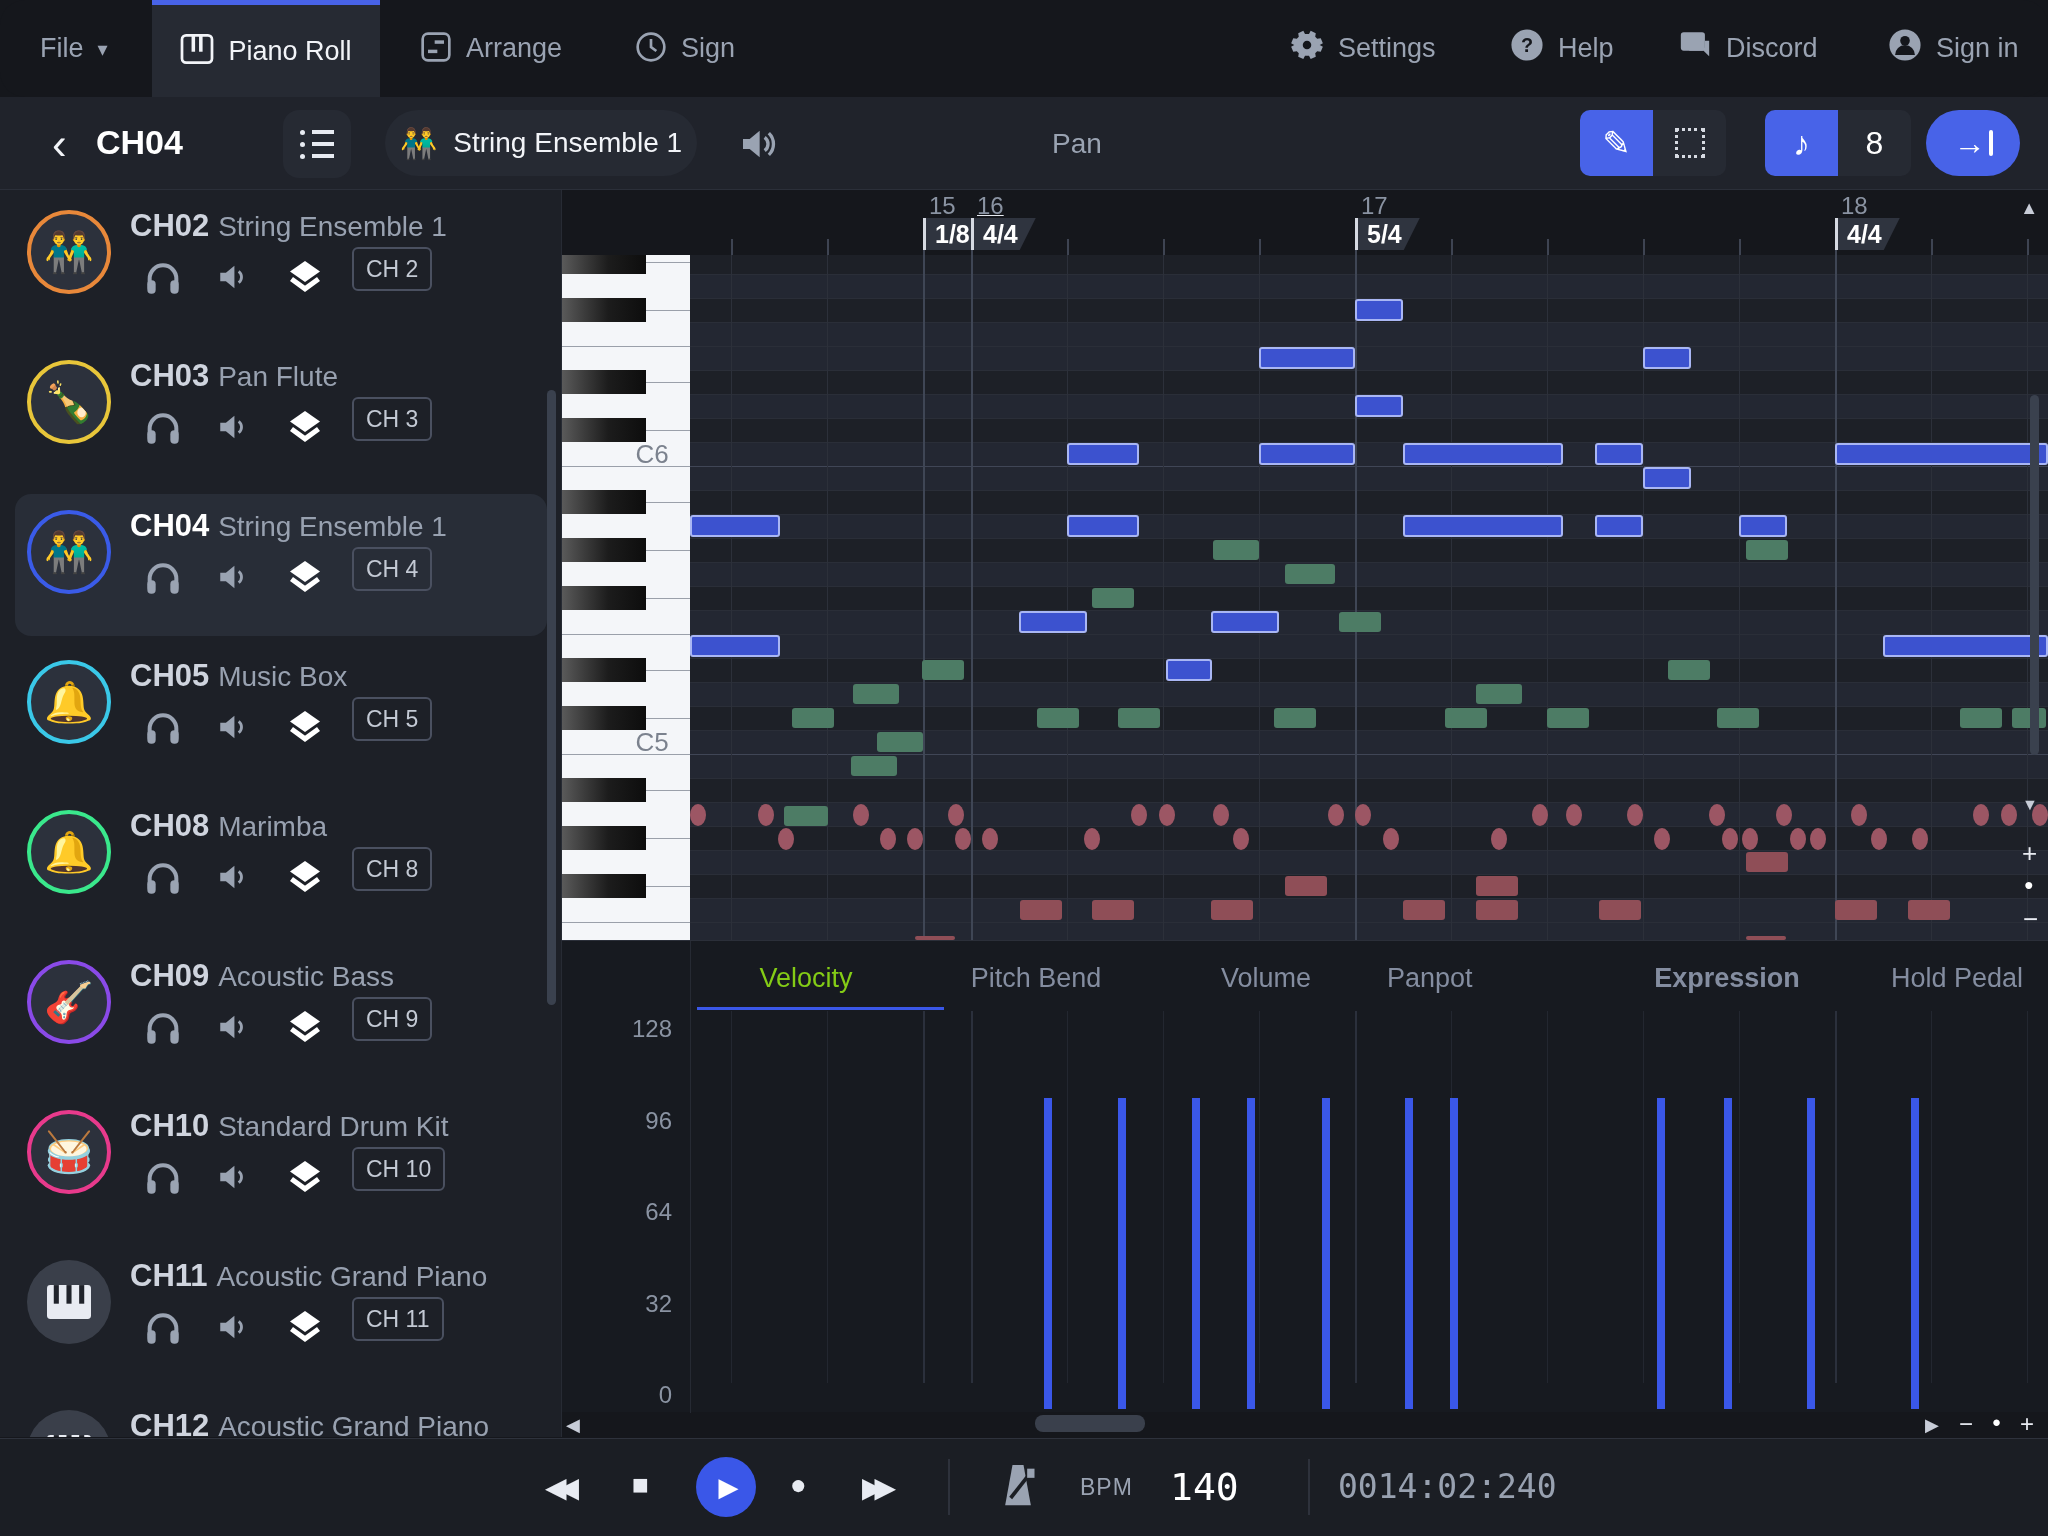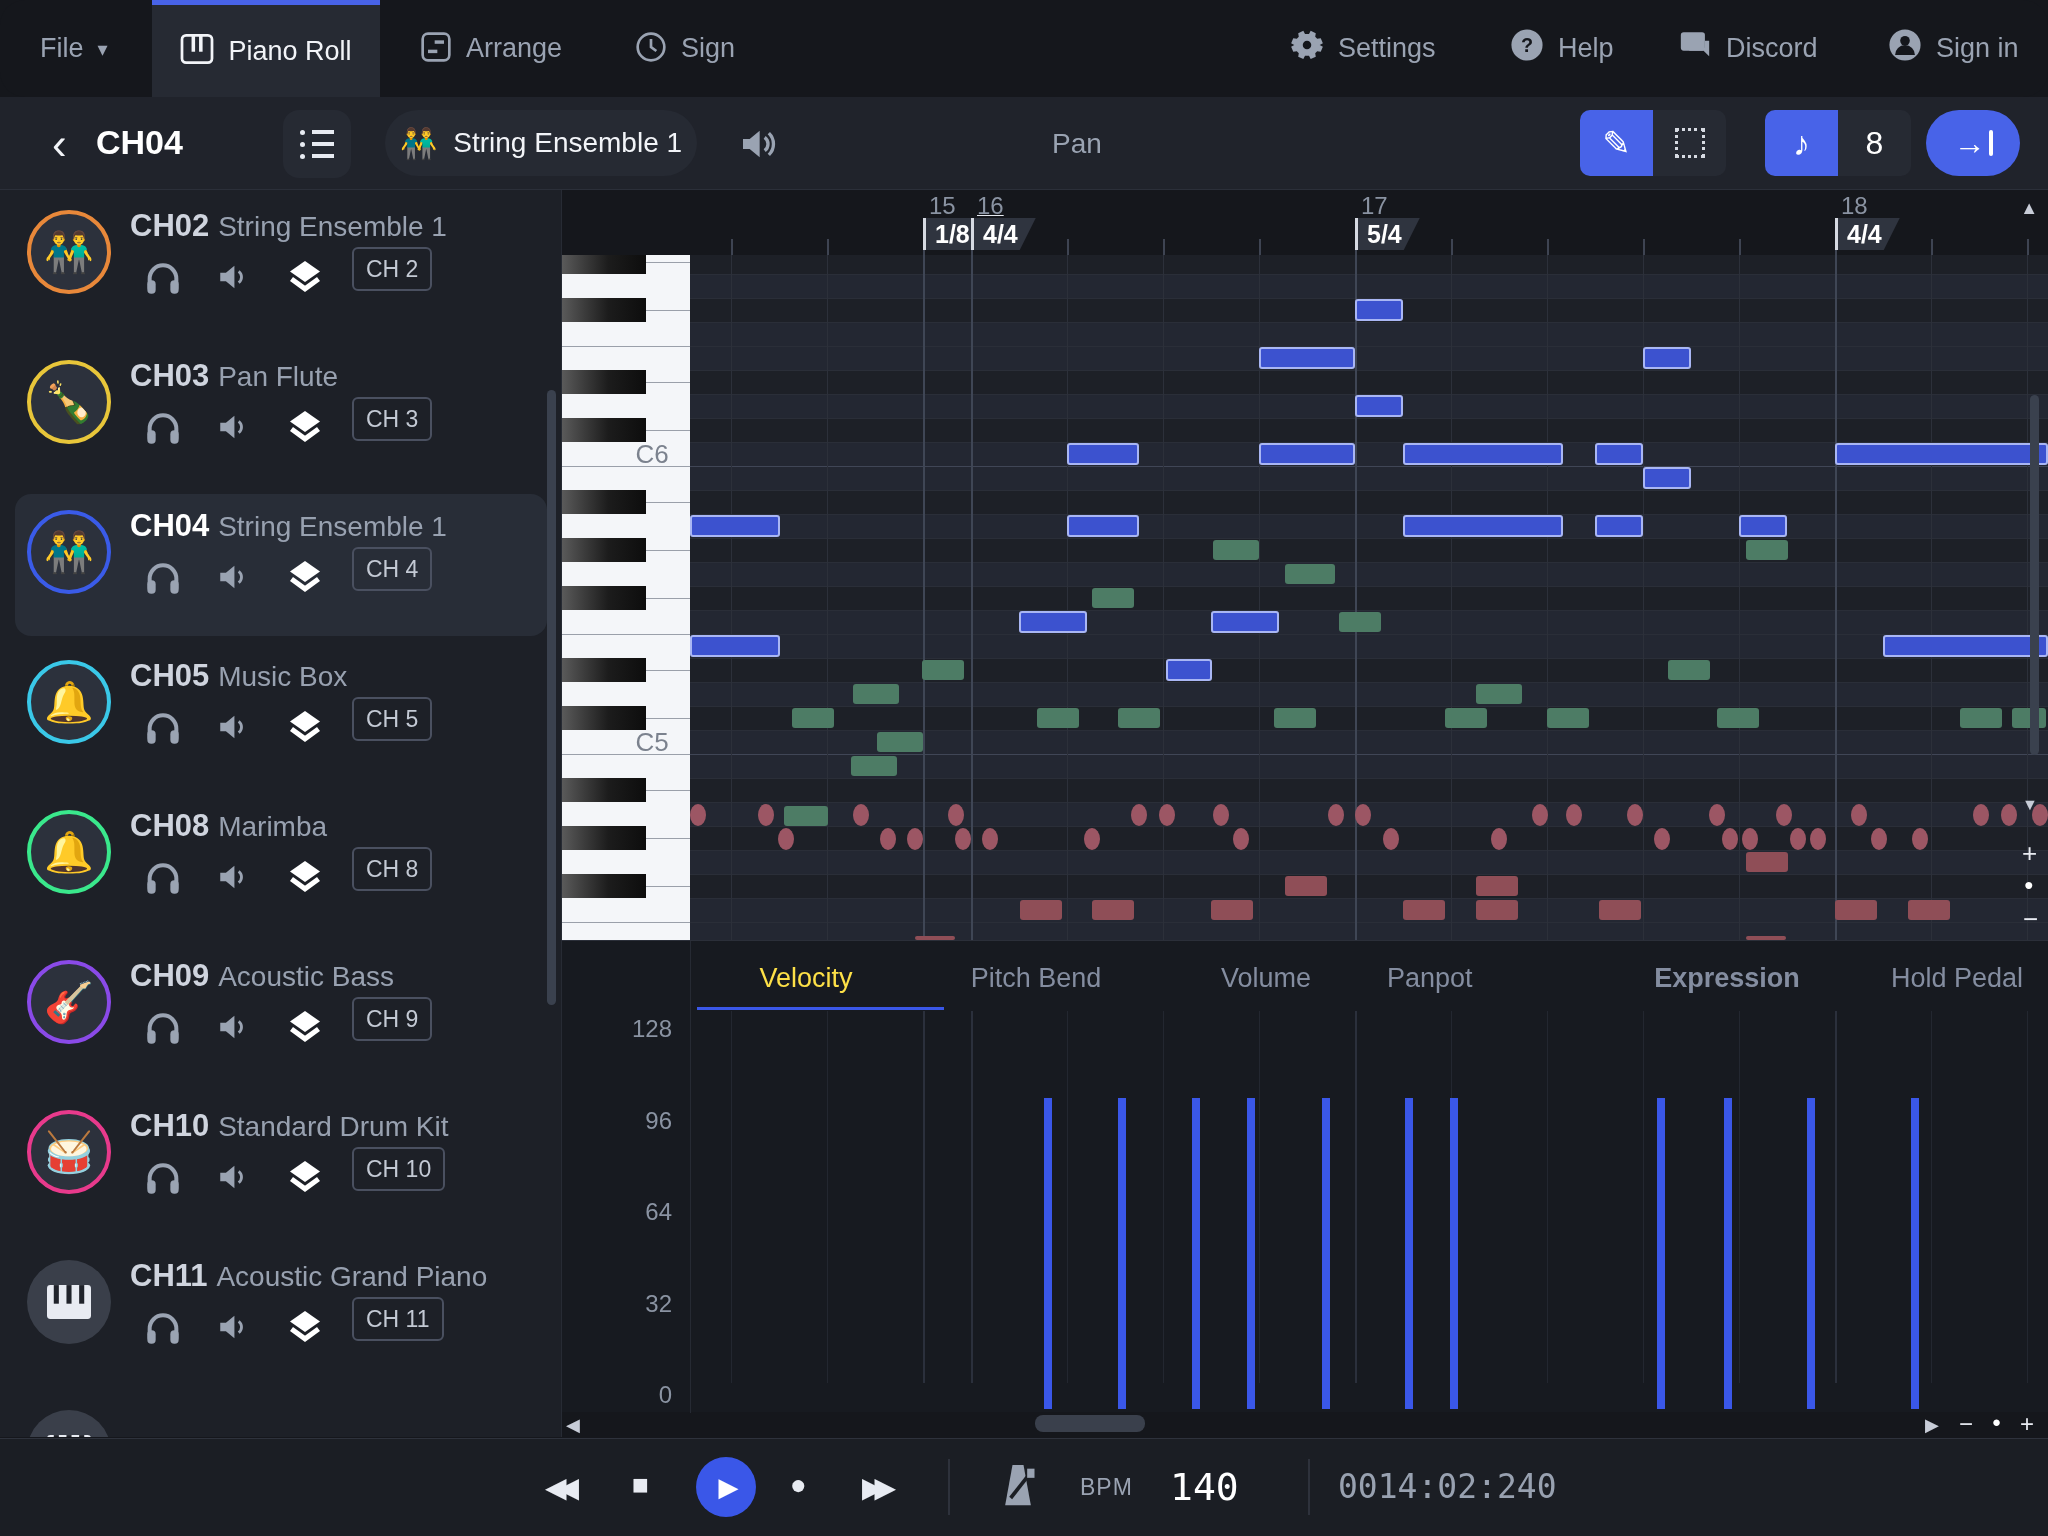--- a/index.html
+++ b/index.html
@@ -36,21 +36,21 @@
   #keys{left:562px;top:255px;width:128px;height:685px;background:#f4f6f9;overflow:hidden;}
   #grid{left:690px;top:255px;width:1358px;height:685px;overflow:hidden;background:#20242d;}
   .stripe{left:0;width:1358px;box-sizing:border-box;}
   .note-blue{background:#3c52cf;border:2px solid #a9b6f4;border-radius:3px;box-sizing:border-box;}
   .note-green{background:#4d7c65;border-radius:3px;}
   .drum-dot{background:#9c5664;border-radius:50%;}
   .drum-rect{background:#8f4e57;border-radius:3px;}
   
   #panel{left:562px;top:940px;width:1486px;height:472px;background:#171a20;border-top:1px solid #2b2f39;box-sizing:border-box;}
   .vtab{font-size:27px;color:#848da0;cursor:pointer;}
-  .vtab.active{color:#fde047;margin-top:48px;}
+  .vtab.active{color:#84cc16;margin-top:48px;}
   .axis-label{font-size:24px;color:#8a93a2;text-align:right;width:60px;}
   .vbar{width:8px;background:#3a57e8;}
   
   #hscroll{left:562px;top:1412px;width:1486px;height:26px;}
   #transport{left:0;top:1438px;width:2048px;height:98px;background:#1b1e24;border-top:1px solid #2e323c;box-sizing:border-box;}
   .t-ic{color:#e8ebf2;font-size:28px;cursor:pointer;}
   .divider{width:2px;height:56px;background:#2e323c;}
   .gray{color:#9aa3b2;}
 </style>
 </head>
@@ -353,20 +353,21 @@
           <div class="abs" style="left: 27px; top: 10px;">
             <div class="avatar" style="background:#3a3f4a;">
               <svg width="44" height="34" viewBox="0 0 26 20">
                 <rect x="0" y="0" width="26" height="20" rx="2" fill="#e8ebf2"></rect>
                 <rect x="4" y="0" width="3" height="11" fill="#20232b"></rect>
                 <rect x="11.5" y="0" width="3" height="11" fill="#20232b"></rect>
                 <rect x="19" y="0" width="3" height="11" fill="#20232b"></rect>
               </svg>
             </div>
           </div>
+          <div class="abs" style="left: 130px; top: 8px;"><span class="ch-title" style="">CH12</span>&nbsp;&nbsp;<span class="ch-instr">Acoustic Grand Piano</span></div>
         </div>
       </div>
     <div class="abs" style="left:547px;top:200px;width:9px;height:615px;border-radius:5px;background:#3a414e;"></div>
   </div>
 
   <div id="ruler" class="abs">
     <div id="ruler-holder">
         <div class="abs tick" style="left: 169px; top: 49px; height: 16px;"></div>
         <div class="abs tick" style="left: 265px; top: 49px; height: 16px;"></div>
         <div class="abs tick" style="left: 505px; top: 49px; height: 16px;"></div>

